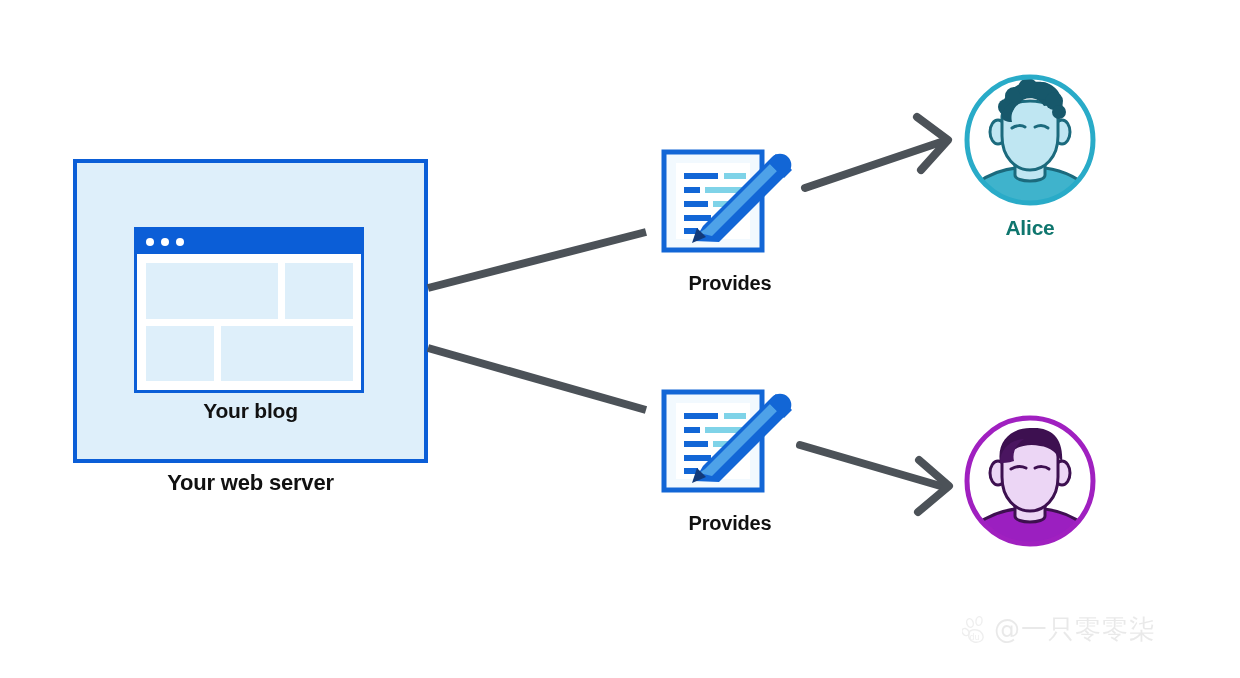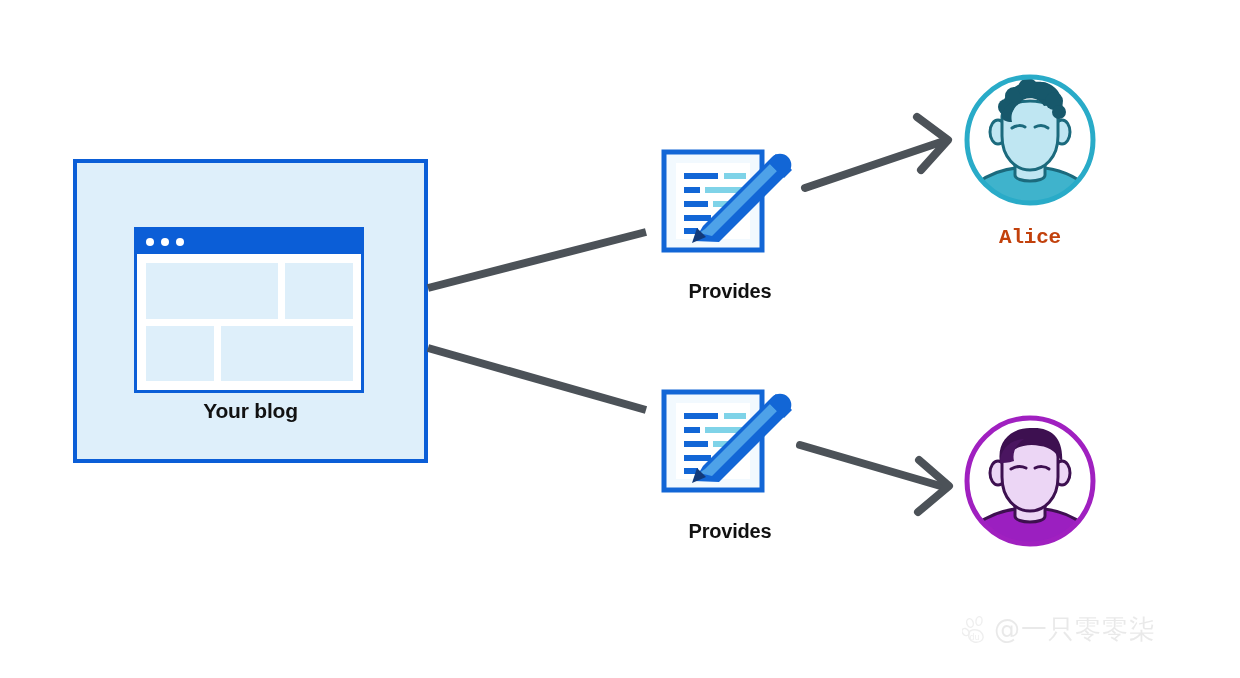--- a/index.html
+++ b/index.html
@@ -105,38 +105,36 @@
   }
 
   
   .doc-group { width: 160px; }
   #doc-group-alice { left: 650px; top: 140px; }
   #doc-group-bob   { left: 650px; top: 380px; }
 
   .doc-caption {
     width: 160px;
     text-align: center;
-    margin-top: 16px;
+    margin-top: 8px;
     font-size: 20px;
     font-weight: bold;
     color: #111111;
     letter-spacing: -0.2px;
   }
 
   
   .person-group { width: 180px; text-align: center; }
   #person-alice { left: 940px; top: 72px; }
   #person-bob   { left: 940px; top: 413px; }
   .person-caption {
-    margin-top: 10px;
     font-size: 21px;
     font-weight: bold;
-    color: #c2410c;
+    color: #0f766e;
     letter-spacing: -0.2px;
-    font-family: Liberation Mono, monospace;
   }
 
   
   #watermark {
     left: 962px;
     top: 612px;
     display: flex;
     align-items: center;
     gap: 2px;
     opacity: 0.30;
@@ -171,20 +169,21 @@
         <div class="browser-row">
           <div class="panel panel-narrow"></div>
           <div class="panel panel-wide"></div>
         </div>
       </div>
     </div>
   </div>
 
   <div class="abs" id="blog-caption">Your blog</div>
 
+  <div class="abs" id="server-caption">Your web server</div>
 
   <svg class="abs" id="wires" viewBox="0 0 1240 678">
 
     <line x1="428" y1="288" x2="646" y2="232" stroke="#4c5258" stroke-width="8" stroke-linecap="butt"></line>
 
     <line x1="428" y1="348" x2="646" y2="410" stroke="#4c5258" stroke-width="8" stroke-linecap="butt"></line>
 
     <g>
       <line x1="805" y1="188" x2="944" y2="141" stroke="#4c5258" stroke-width="8" stroke-linecap="round"></line>
       <polyline points="917,117 948,140 921,170" fill="none" stroke="#4c5258" stroke-width="8" stroke-linecap="round" stroke-linejoin="round"></polyline>

